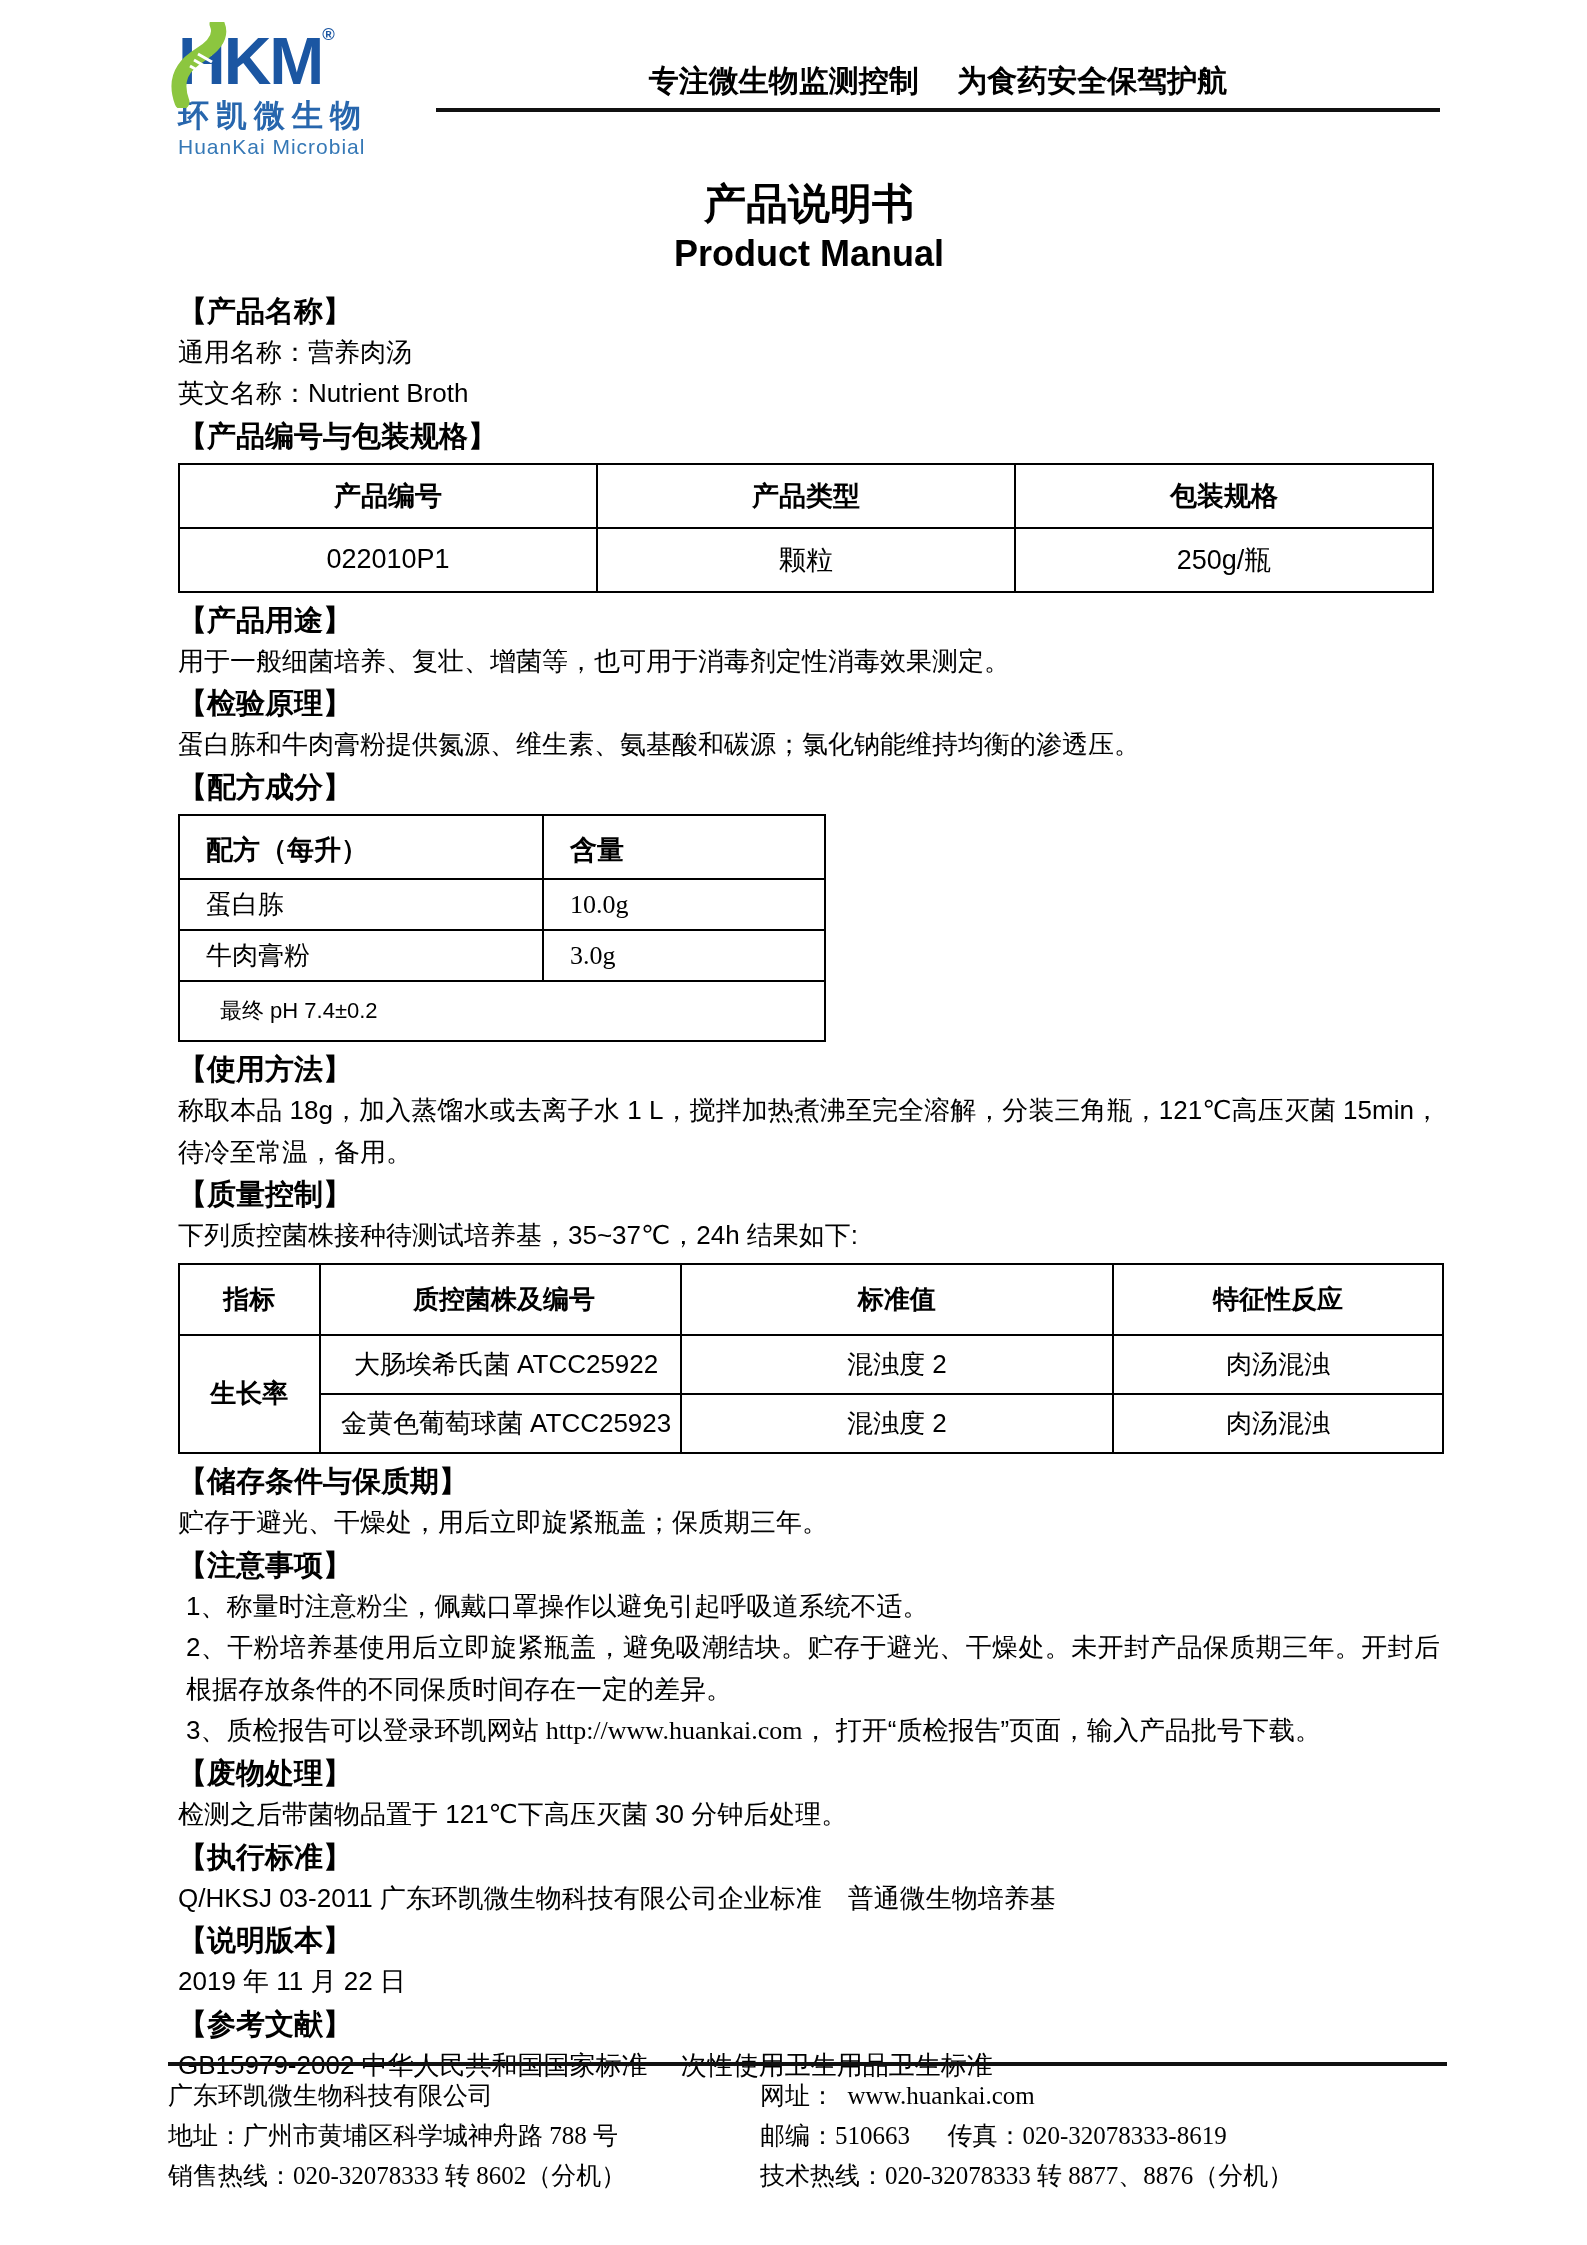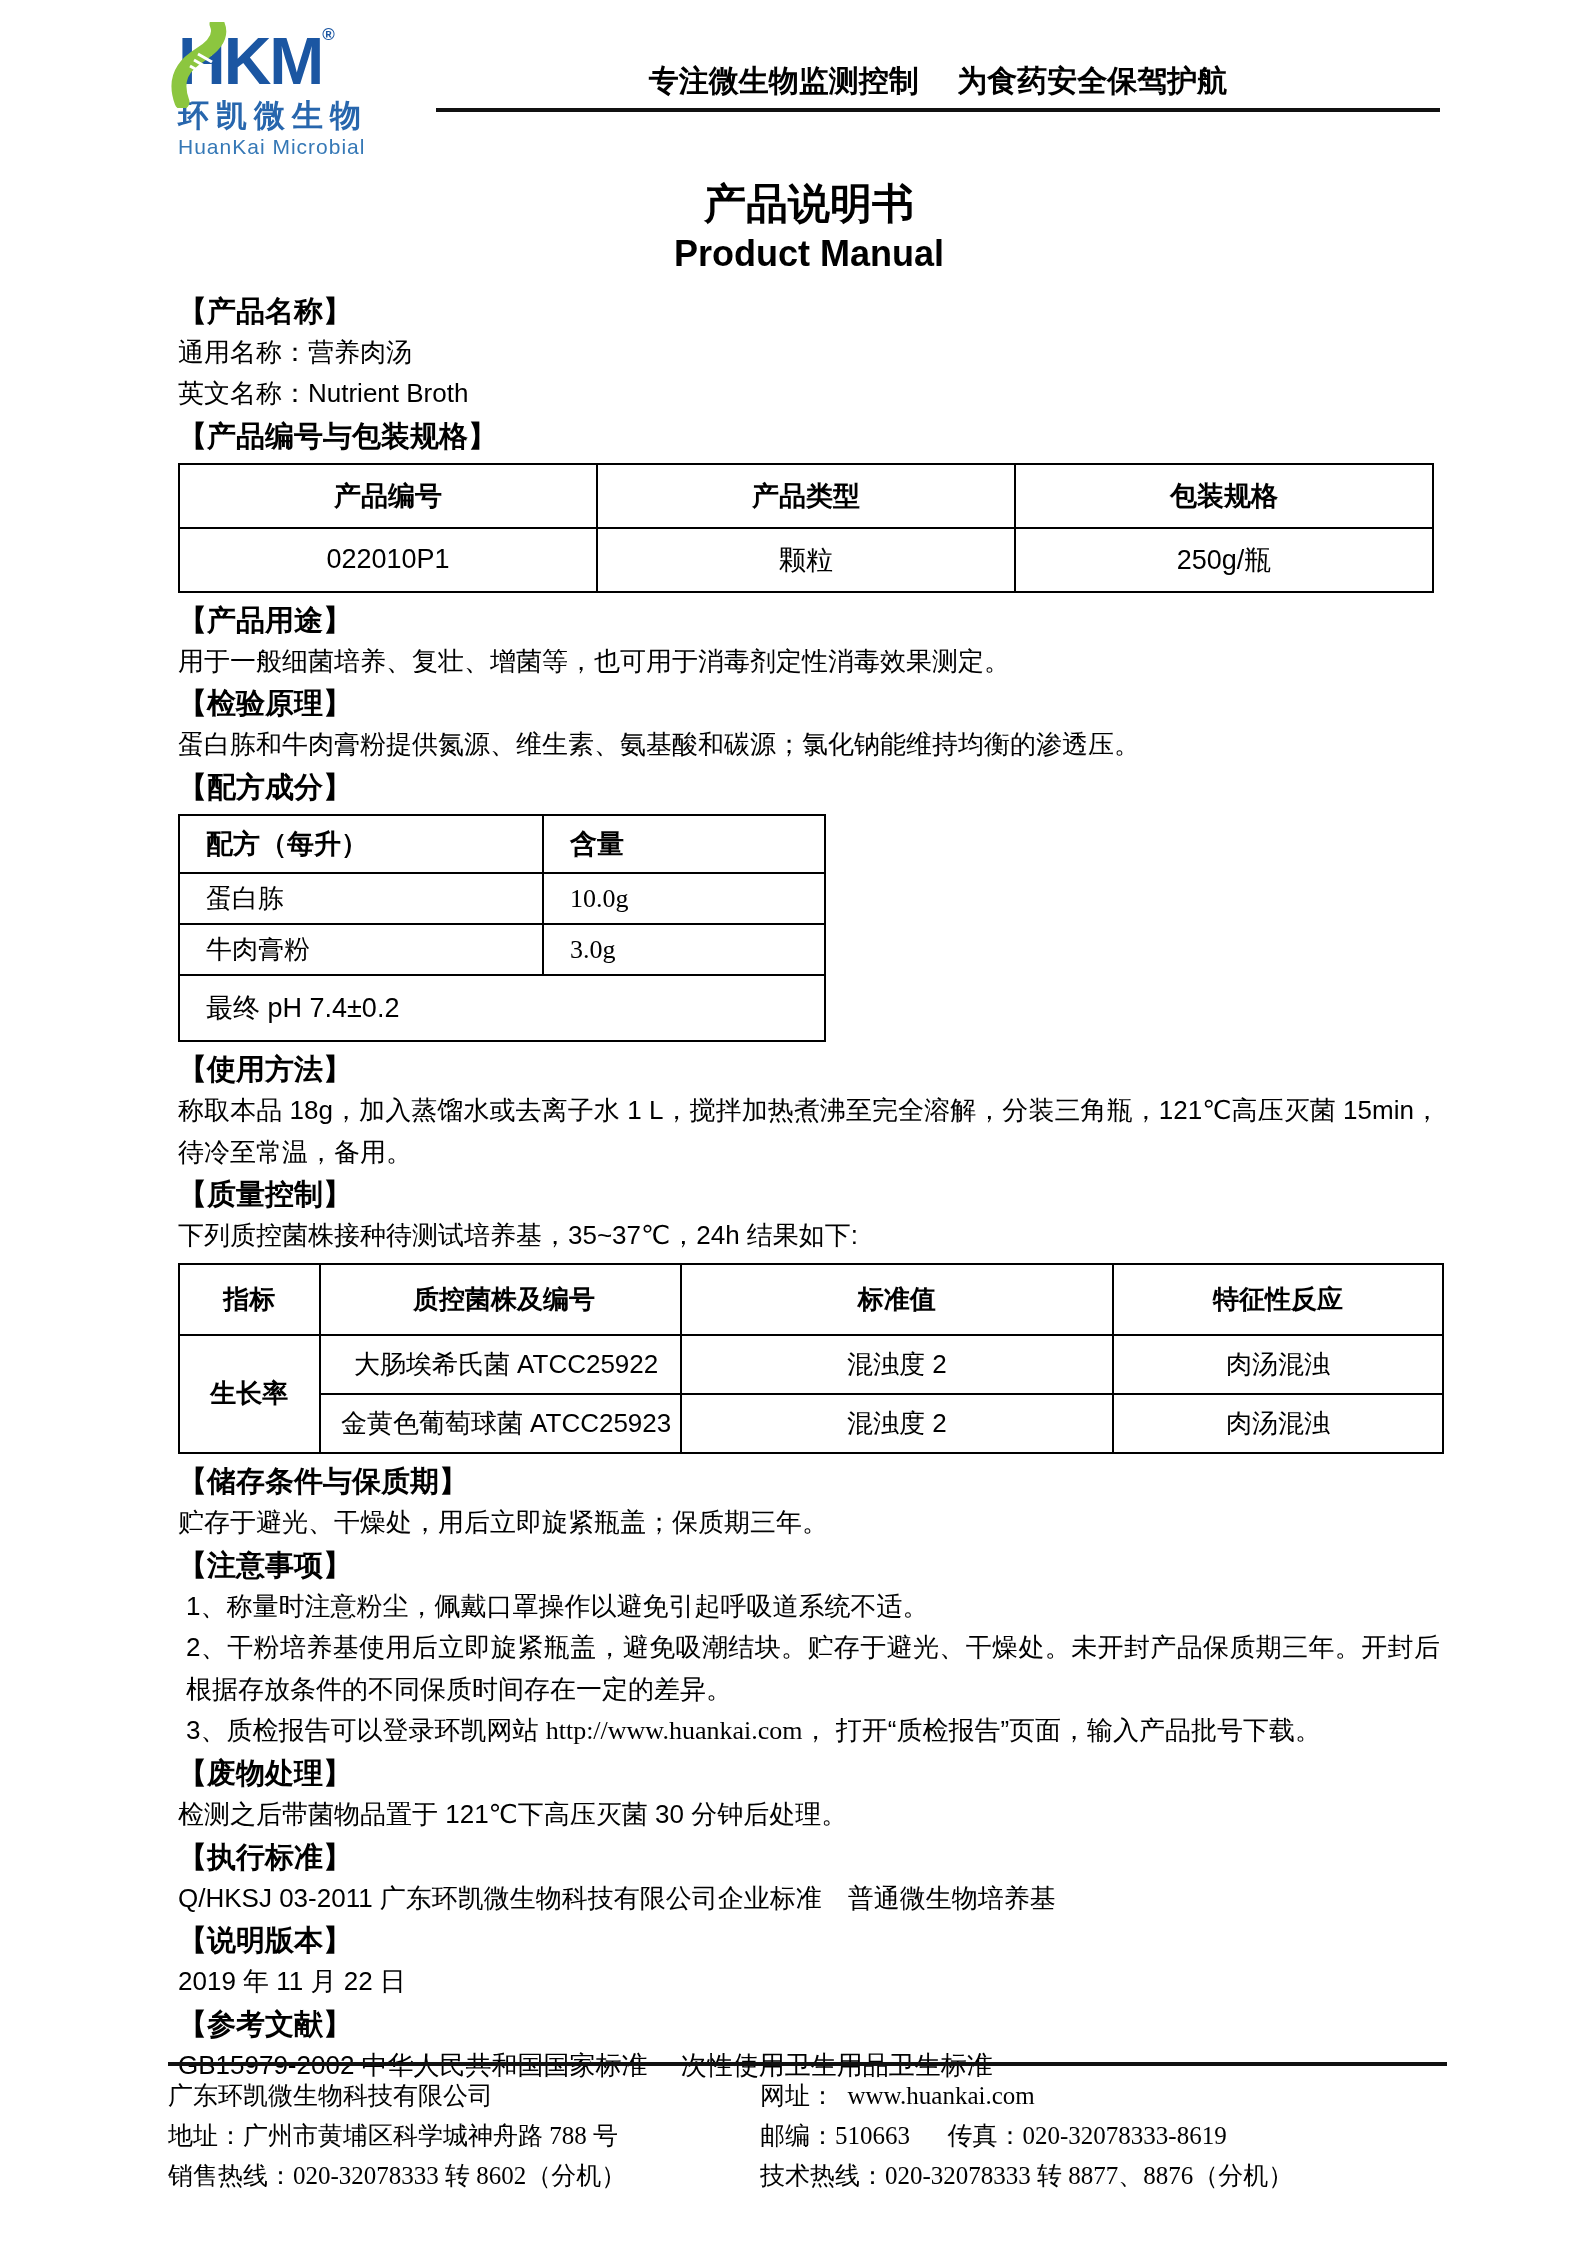--- a/index.html
+++ b/index.html
@@ -33,21 +33,21 @@
   .sec-p.note{padding-left:8px;}
 
   
   table{border-collapse:collapse;margin:6px 0;}
   td,th{border:2px solid #000;font-weight:normal;}
   .tbl-product{width:1256px;table-layout:fixed;}
   .tbl-product th{font-size:27px;font-weight:700;text-align:center;padding:13px 4px;}
   .tbl-product td{font-size:27px;text-align:center;padding:13px 4px;}
 
   .tbl-formula{width:648px;table-layout:fixed;}
-  .tbl-formula th{font-size:27px;font-weight:700;text-align:left;padding:10px 0 10px 26px;}
+  .tbl-formula th{font-size:27px;font-weight:700;text-align:left;padding:16px 0 10px 26px;}
   .tbl-formula td{font-size:26px;text-align:left;padding:7px 0 7px 26px;}
 
   .tbl-qc{width:1266px;table-layout:fixed;}
   .tbl-qc th{font-size:26px;font-weight:700;padding:17px 8px;}
   .tbl-qc th.left,.tbl-qc td.left{text-align:center;padding-left:16px;border-radius:15px;}
   .tbl-qc td{font-size:26px;text-align:center;padding:11px 4px;}
   .tbl-qc td.rowlabel{font-weight:700;}
 
   
   .footer{position:absolute;left:168px;right:140px;top:2062px;border-top:4px solid #111;padding-top:10px;display:flex;font-family:"Liberation Serif","DejaVu Serif",serif;}
@@ -117,21 +117,21 @@
       </tr>
       <tr>
         <td>蛋白胨</td>
         <td class="serif">10.0g</td>
       </tr>
       <tr>
         <td>牛肉膏粉</td>
         <td class="serif">3.0g</td>
       </tr>
       <tr>
-        <td colspan="2" style="padding:14px 0 14px 26px;font-size:27px;">最终 pH 7.4±0.2</td>
+        <td colspan="2" style="padding:14px 0 14px 40px;font-size:22px;">最终 pH 7.4±0.2</td>
       </tr>
     </tbody>
       </table>
 
     <div class="sec-h">【使用方法】</div>
     <div class="sec-p">称取本品 18g，加入蒸馏水或去离子水 1 L，搅拌加热煮沸至完全溶解，分装三角瓶，121℃高压灭菌 15min，待冷至常温，备用。</div>
 
     <div class="sec-h">【质量控制】</div>
     <div class="sec-p">下列质控菌株接种待测试培养基，35~37℃，24h 结果如下:</div>
     <table class="tbl-qc">

